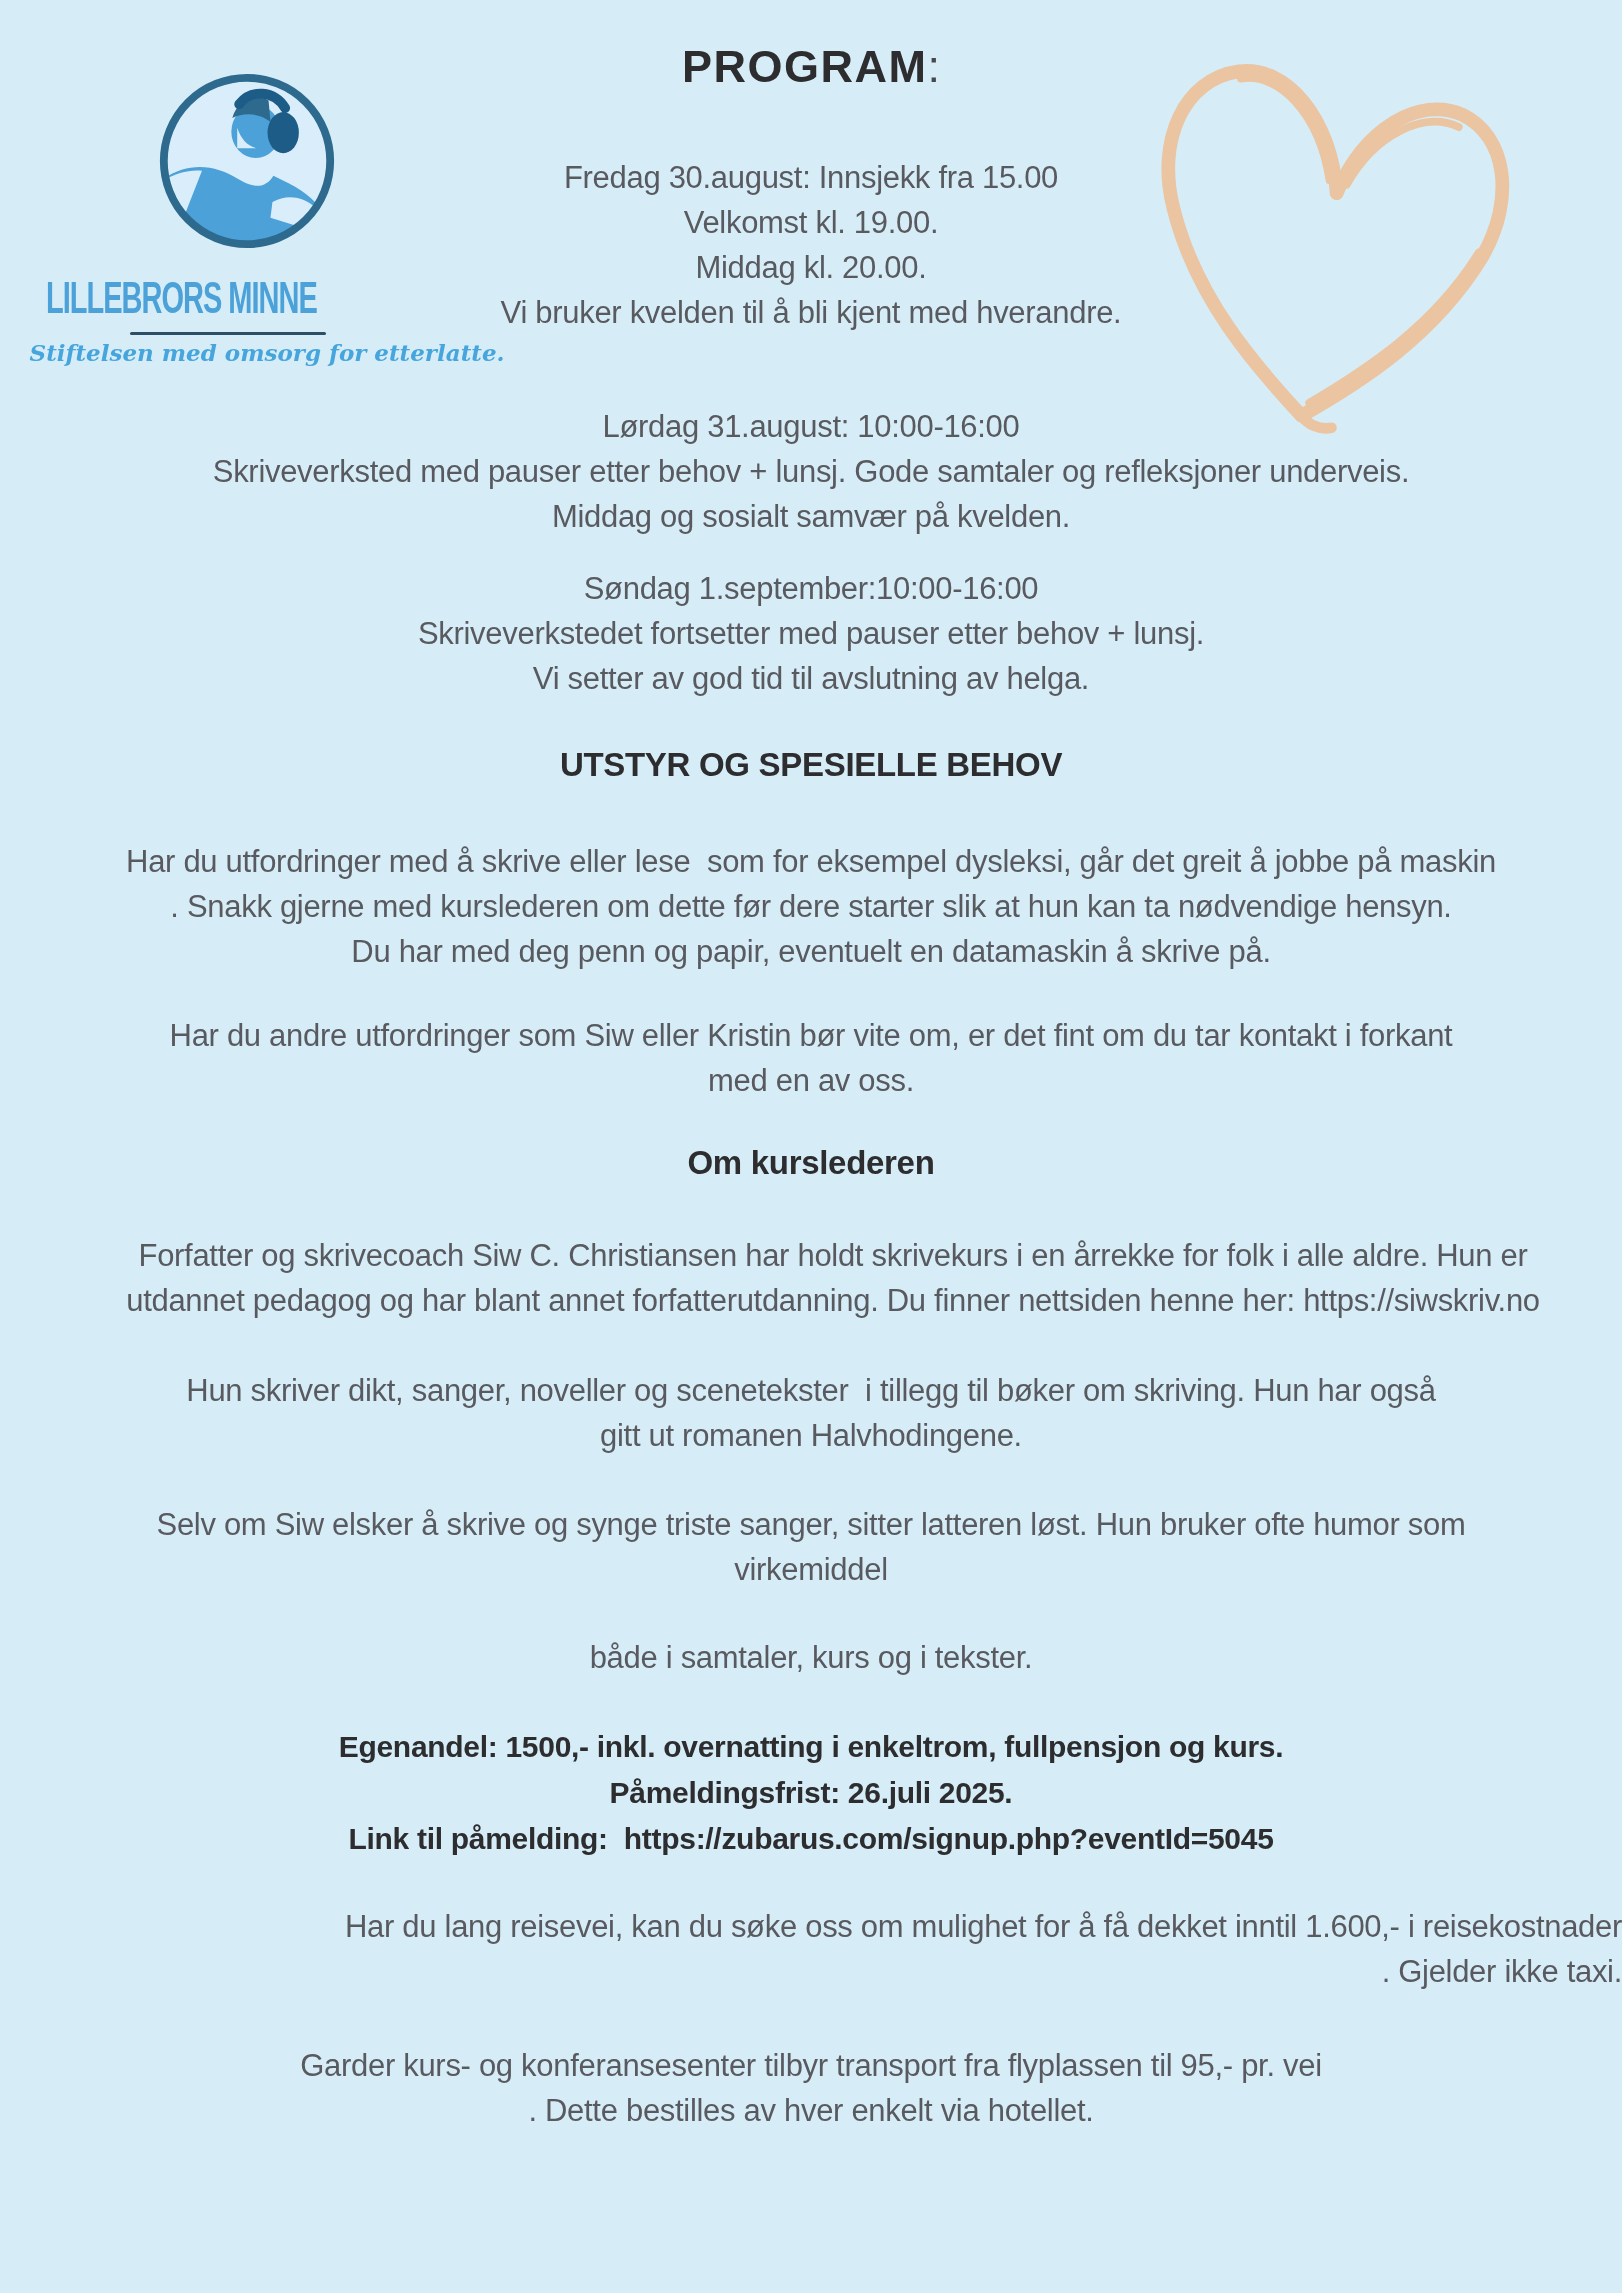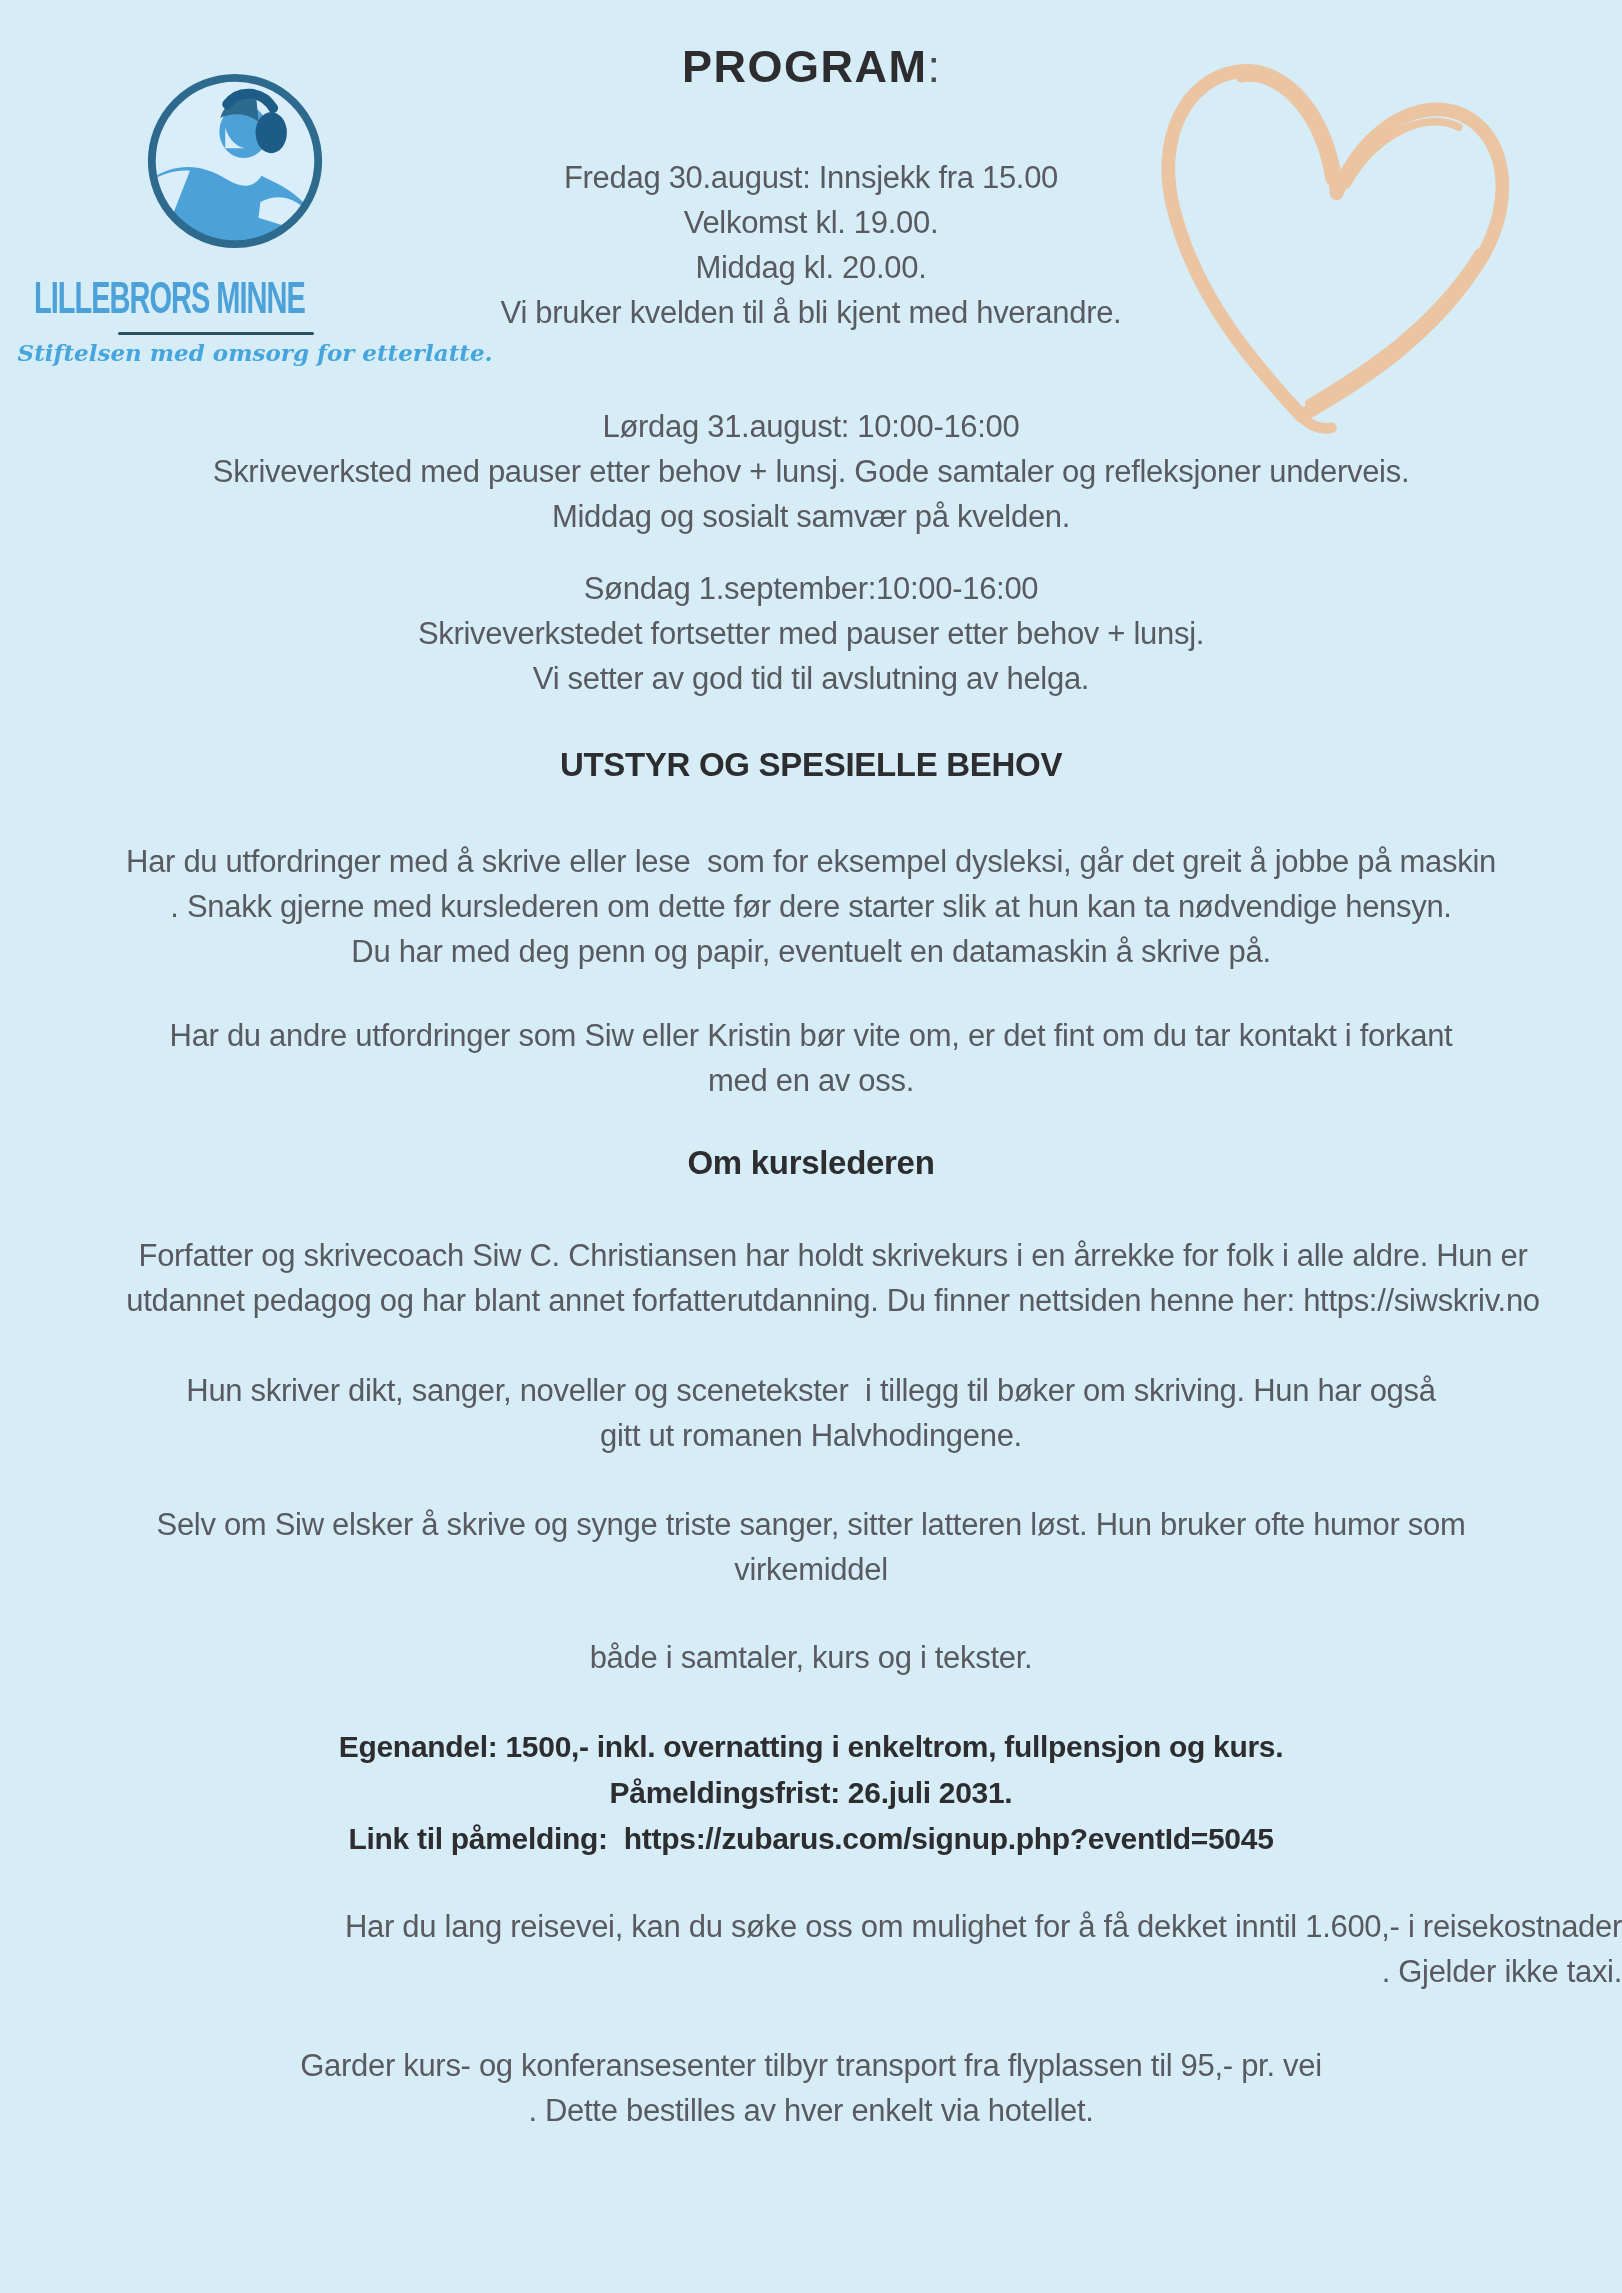--- a/index.html
+++ b/index.html
@@ -59,21 +59,21 @@
   .mt-p8{margin-top:48px!important;padding-left:44px;}
   .mt-p9{margin-top:45px!important;}
   .mt-p10{margin-top:44px!important;}
   .mt-p11{margin-top:43px!important;}
   .mt-p12{margin-top:44px!important;}
   .mt-p13{margin-top:42px!important;text-align:right;}
   .mt-p14{margin-top:49px!important;}
   .mt-footer{margin-top:80px!important;}
 
   
-  .logo{position:absolute;left:0;top:0;width:353px;height:382px;}
+  .logo{position:absolute;left:12px;top:0;width:353px;height:382px;}
   .logo-mark{position:absolute;left:143px;top:69px;width:184px;height:184px;}
   .logo-wordmark{
     position:absolute;left:27.4px;top:274px;width:284px;
     text-align:center;
     font-size:29px;font-weight:700;color:#4ba1d8;
     letter-spacing:-1px;white-space:nowrap;
     transform:scaleY(1.5);transform-origin:top center;
   }
   .logo-divider{
     position:absolute;left:118px;top:332px;width:196px;height:2.9px;
@@ -121,21 +121,21 @@
     <p class="subhead mt-p7">Om kurslederen</p>
     <p class="body mt-p8">Forfatter og skrivecoach Siw C. Christiansen har holdt skrivekurs i en årrekke for folk i alle aldre. Hun er
 utdannet pedagog og har blant annet forfatterutdanning. Du finner nettsiden henne her: https://siwskriv.no</p>
     <p class="body mt-p9">Hun skriver dikt, sanger, noveller og scenetekster  i tillegg til bøker om skriving. Hun har også
 gitt ut romanen Halvhodingene.</p>
     <p class="body mt-p10">Selv om Siw elsker å skrive og synge triste sanger, sitter latteren løst. Hun bruker ofte humor som
 virkemiddel</p>
     <p class="body mt-p11">både i samtaler, kurs og i tekster.</p>
 
     <p class="boldblock mt-p12">Egenandel: 1500,- inkl. overnatting i enkeltrom, fullpensjon og kurs.
-Påmeldingsfrist: 26.juli 2031.
+Påmeldingsfrist: 26.juli 2025.
 Link til påmelding:  https://zubarus.com/signup.php?eventId=5045</p>
     <p class="body mt-p13">Har du lang reisevei, kan du søke oss om mulighet for å få dekket inntil 1.600,- i reisekostnader
 . Gjelder ikke taxi.</p>
     <p class="body mt-p14">Garder kurs- og konferansesenter tilbyr transport fra flyplassen til 95,- pr. vei
 . Dette bestilles av hver enkelt via hotellet.</p>
 
     <p class="footer-title mt-footer">VELKOMMEN!</p>
   </div>
 
   <div class="logo">

